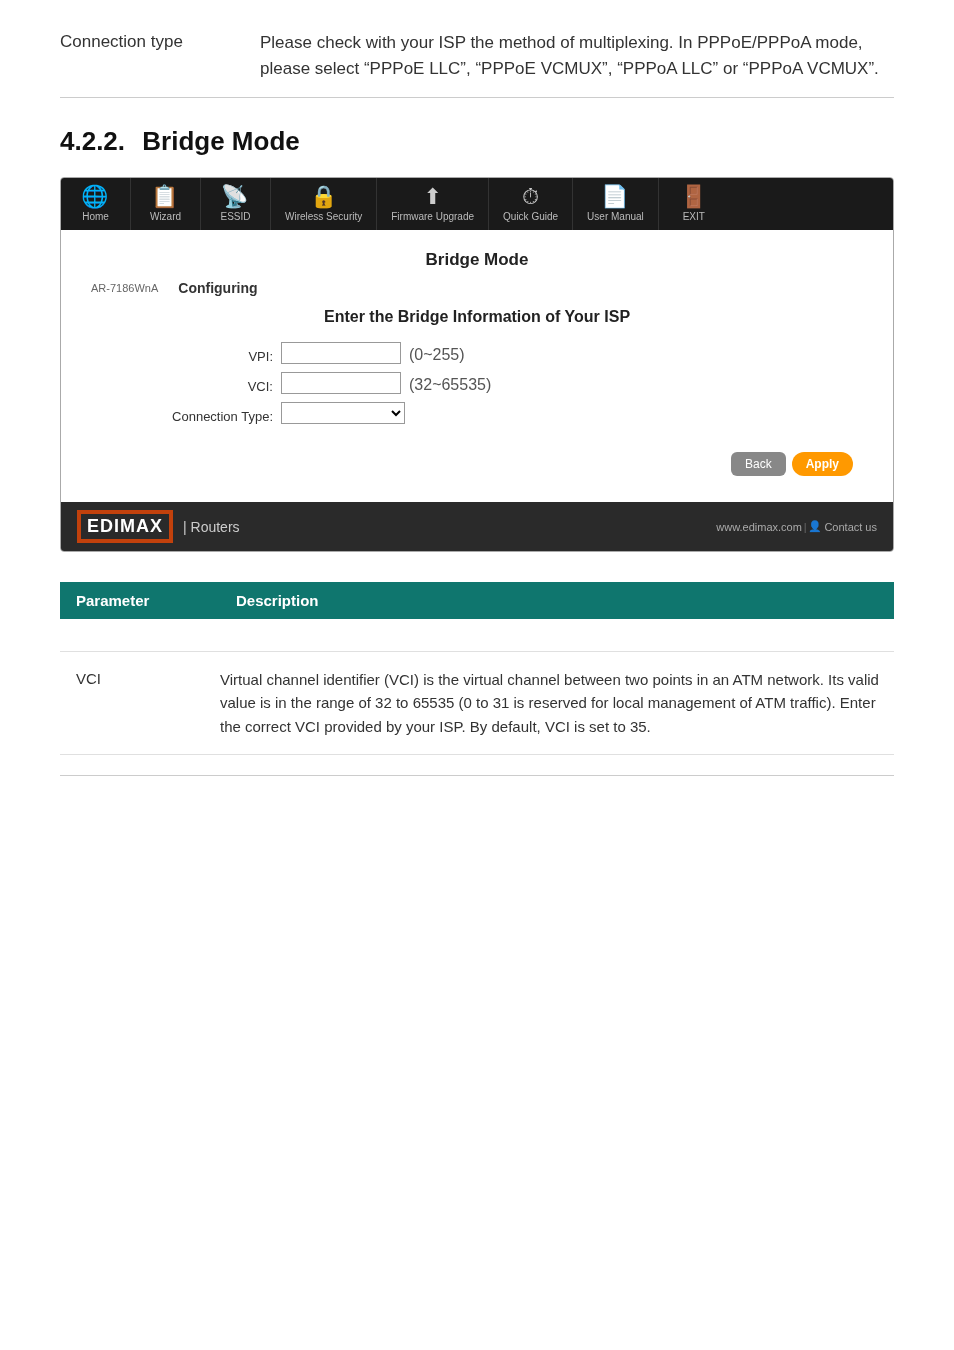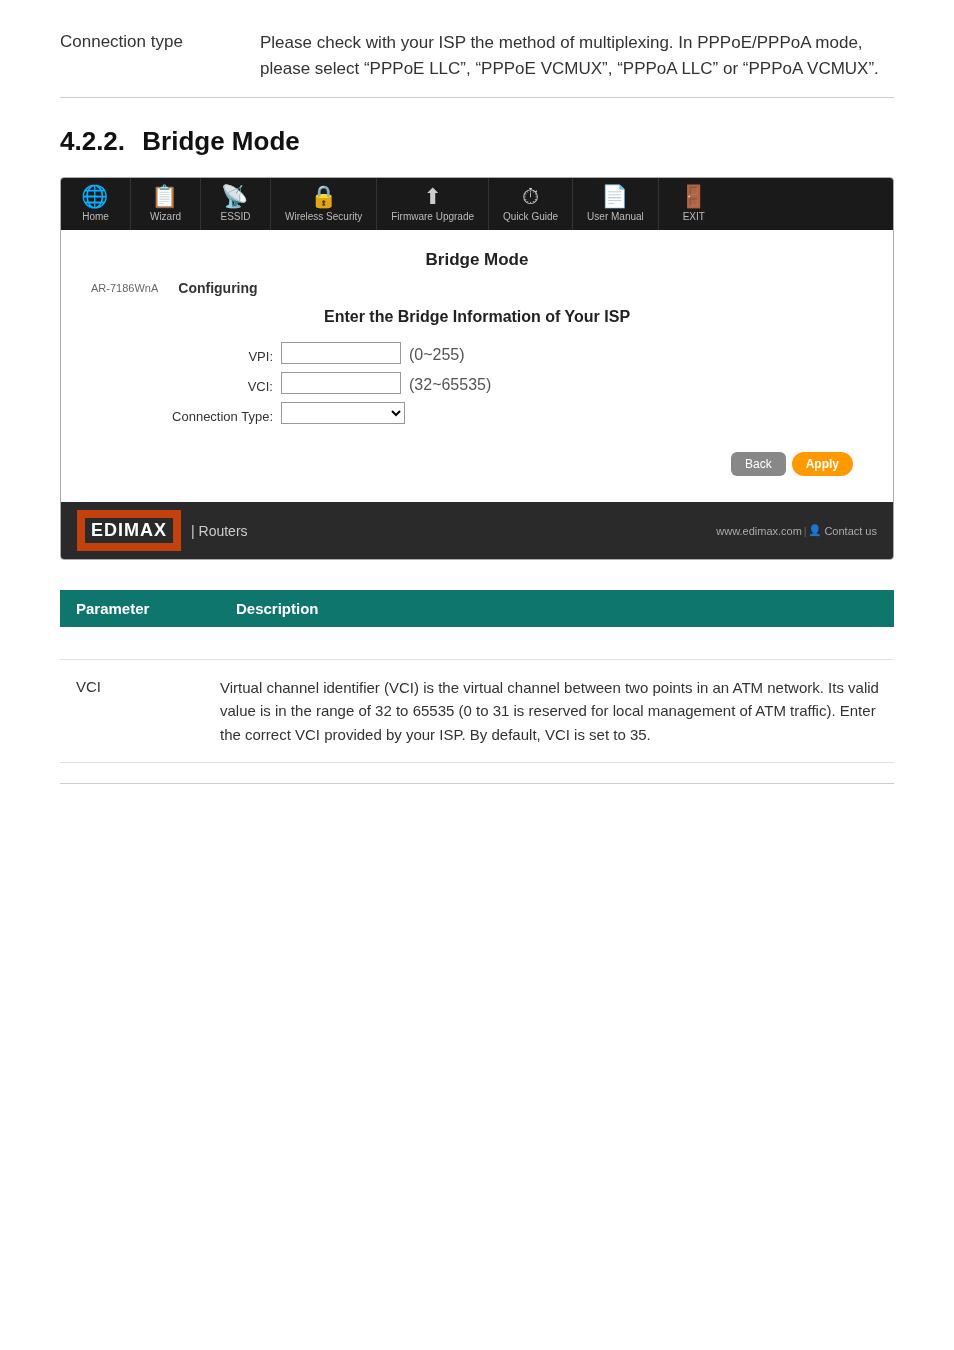--- a/index.html
+++ b/index.html
@@ -193,21 +193,21 @@
       align-items: center;
       gap: 10px;
       color: #fff;
       font-size: 15px;
     }
     .logo-text {
       font-weight: bold;
       font-size: 18px;
       color: #fff;
       letter-spacing: 1px;
-      border: 8px solid #c2410c;
+      border: 4px solid #c2410c;
       padding: 2px 6px;
     }
     .logo-sub {
       color: #ccc;
       font-size: 14px;
     }
     .footer-links {
       display: flex;
       align-items: center;
       gap: 2px;

